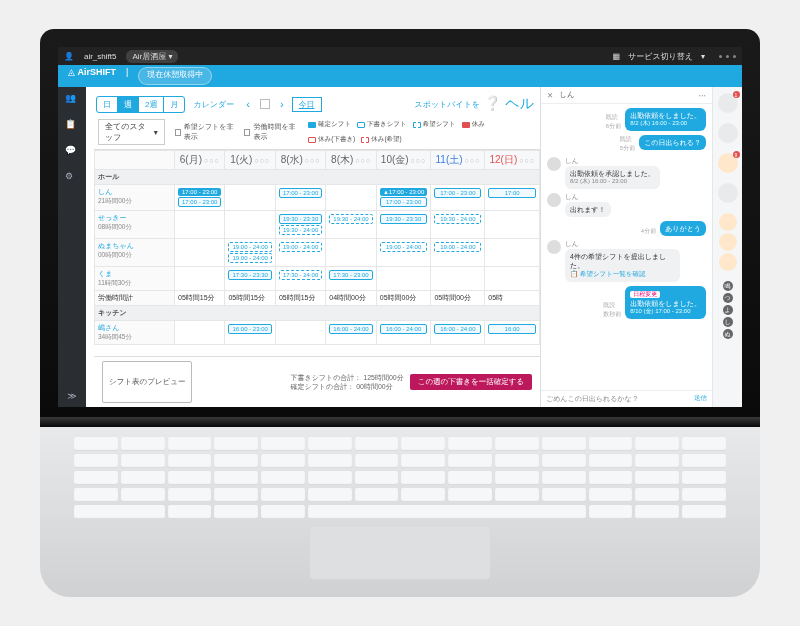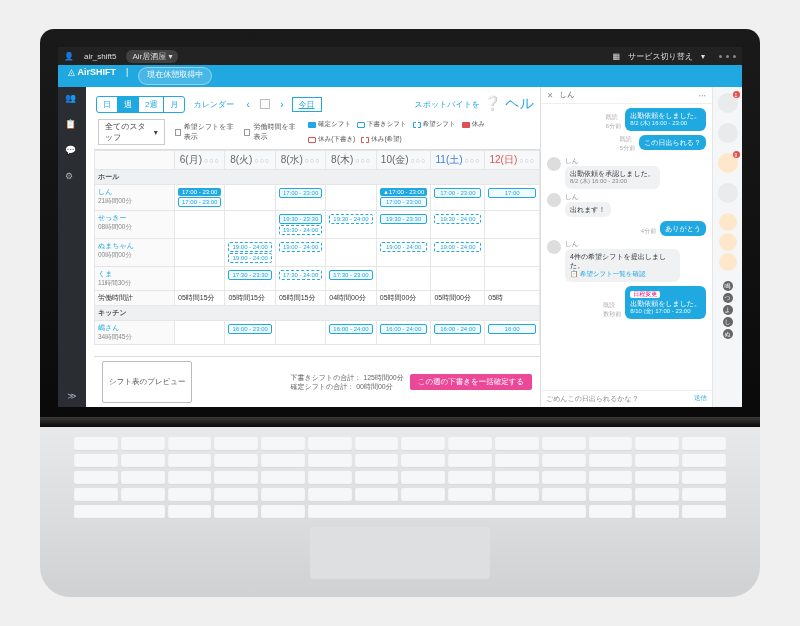--- a/index.html
+++ b/index.html
@@ -65,21 +65,21 @@
   .c-solid{background:#20a8e0;color:#fff;}
   .c-outline{border:1px solid #20a8e0;color:#20a8e0;background:#f0faff;}
   .c-dash{border:1px dashed #20a8e0;color:#20a8e0;}
   .daynum{font-size:10px;}
   .sat{color:#3a7be0;} .sun{color:#e05050;}
   .dots2{color:#bbb;letter-spacing:1px;}
 
   .footer { border-top:1px solid #ddd; padding:4px 8px; display:flex; align-items:center; gap:6px; font-size:7.5px; }
   .btn{ border:1px solid #bbb; background:#fff; padding:15px 6px; border-radius:2px; color:#555; }
   .sumtxt{ color:#666; font-size:7px; line-height:1.3; }
-  .primbtn{ background:#ec4899; color:#fff; border:none; padding:3px 8px; border-radius:2px; font-size:7.5px; }
+  .primbtn{ background:#be185d; color:#fff; border:none; padding:3px 8px; border-radius:2px; font-size:7.5px; }
 
   
   .chat { width:172px; border-left:1px solid #ddd; display:flex; flex-direction:column; background:#fff; font-size:7.5px; }
   .chathdr{ display:flex; align-items:center; padding:3px 6px; border-bottom:1px solid #eee; color:#666; }
   .chathdr .x{color:#888; margin-right:6px; cursor:pointer;}
   .msgs{ flex:1; overflow:auto; padding:4px 6px; display:flex; flex-direction:column; gap:4px; }
   .mrow{display:flex; gap:4px;}
   .mrow.me{justify-content:flex-end;}
   .ava{width:14px;height:14px;border-radius:50%;background:#ddd;flex-shrink:0;}
   .bub{ max-width:115px; padding:3px 5px; border-radius:6px; font-size:7px; line-height:1.3; }
@@ -202,21 +202,21 @@
                 </div>
               </div>
         </div>
 
         <div class="grid">
           <table id="tbl">
                 <tbody>
                   <tr>
                     <th class="namecol"></th>
                     <th><span class="daynum ">6(月)</span> <span class="dots2">○○○</span></th>
-                    <th><span class="daynum ">8(火)</span> <span class="dots2">○○○</span></th>
+                    <th><span class="daynum ">1(火)</span> <span class="dots2">○○○</span></th>
                     <th><span class="daynum ">8(水)</span> <span class="dots2">○○○</span></th>
                     <th><span class="daynum ">8(木)</span> <span class="dots2">○○○</span></th>
                     <th><span class="daynum ">10(金)</span> <span class="dots2">○○○</span></th>
                     <th><span class="daynum sat">11(土)</span> <span class="dots2">○○○</span></th>
                     <th><span class="daynum sun">12(日)</span> <span class="dots2">○○○</span></th>
                   </tr>
                   <tr>
                     <td class="namecol sect" colspan="8">ホール</td>
                   </tr>
                   <tr class="staff">

